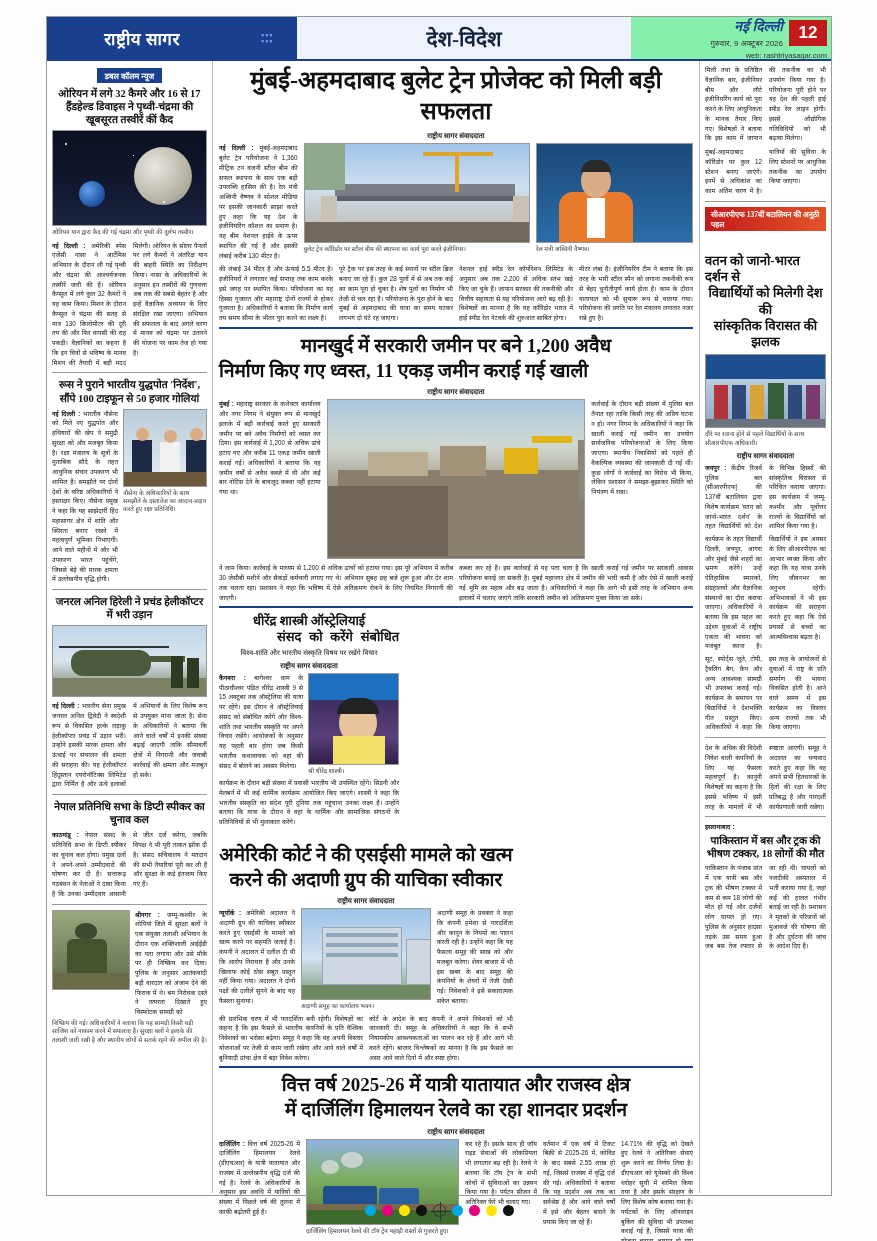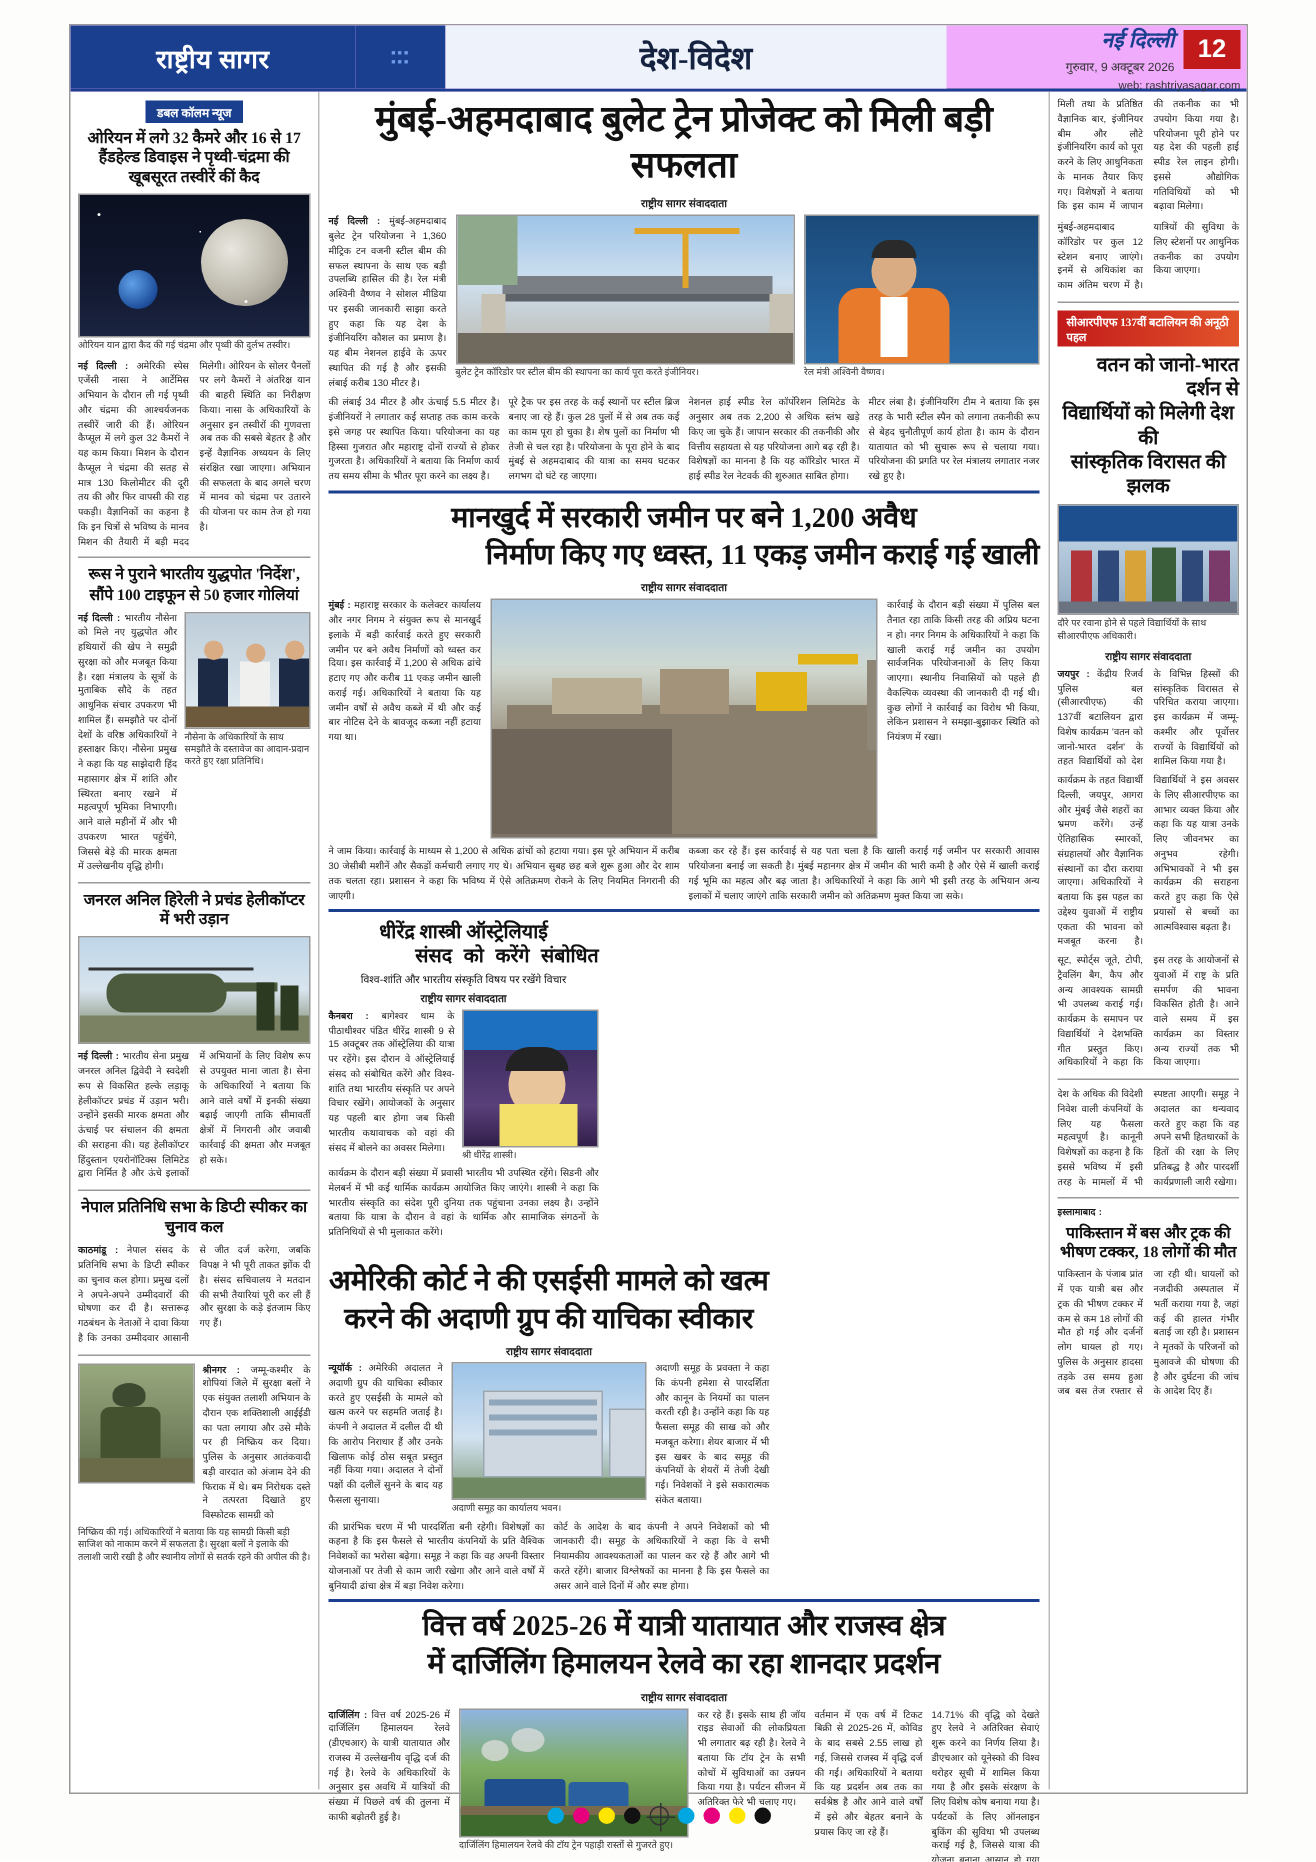--- a/index.html
+++ b/index.html
@@ -20,21 +20,21 @@
     position:absolute; left:46px; top:16px; width:786px; height:1180px;
     border:1px solid #999;
     background:#fff;
   }
 
   
   .masthead {
     position:relative; height:44px;
     border-bottom:2px solid #1a3f8f;
     display:flex; align-items:stretch;
-    background:#f0abfc;
+    background:#86efac;
   }
   .mh-left {
     width:190px; background:#1a3f8f; color:#fff;
     display:flex; align-items:center; justify-content:center;
     position:relative;
   }
   .mh-left .logo-text {
     font-size:17px; font-weight:bold; letter-spacing:.5px;
     font-family:"Liberation Serif", serif;
   }
@@ -343,21 +343,21 @@
         <div style="display:flex; gap:6px; margin-top:4px;">
           <div class="tx" style="flex:1">की लंबाई 34 मीटर है और ऊंचाई 5.5 मीटर है। इंजीनियरों ने लगातार कई सप्ताह तक काम करके इसे जगह पर स्थापित किया। परियोजना का यह हिस्सा गुजरात और महाराष्ट्र दोनों राज्यों से होकर गुजरता है। अधिकारियों ने बताया कि निर्माण कार्य तय समय सीमा के भीतर पूरा करने का लक्ष्य है।</div>
           <div class="tx" style="flex:1">पूरे ट्रैक पर इस तरह के कई स्थानों पर स्टील ब्रिज बनाए जा रहे हैं। कुल 28 पुलों में से अब तक कई का काम पूरा हो चुका है। शेष पुलों का निर्माण भी तेजी से चल रहा है। परियोजना के पूरा होने के बाद मुंबई से अहमदाबाद की यात्रा का समय घटकर लगभग दो घंटे रह जाएगा।</div>
           <div class="tx" style="flex:1">नेशनल हाई स्पीड रेल कॉर्पोरेशन लिमिटेड के अनुसार अब तक 2,200 से अधिक स्तंभ खड़े किए जा चुके हैं। जापान सरकार की तकनीकी और वित्तीय सहायता से यह परियोजना आगे बढ़ रही है। विशेषज्ञों का मानना है कि यह कॉरिडोर भारत में हाई स्पीड रेल नेटवर्क की शुरुआत साबित होगा।</div>
           <div class="tx" style="flex:1">मीटर लंबा है। इंजीनियरिंग टीम ने बताया कि इस तरह के भारी स्टील स्पैन को लगाना तकनीकी रूप से बेहद चुनौतीपूर्ण कार्य होता है। काम के दौरान यातायात को भी सुचारू रूप से चलाया गया। परियोजना की प्रगति पर रेल मंत्रालय लगातार नजर रखे हुए है।</div>
         </div>
 
         <hr class="hdrule">
 
         <div class="hl hl-l" style="text-align:center; line-height:1.3;">मानखुर्द में सरकारी जमीन पर बने 1,200 अवैध</div>
-        <div class="hl hl-l" style="text-align:right; line-height:1.3;">निर्माण किए गए ध्वस्त, 11 एकड़ जमीन कराई गई खाली</div>
+        <div class="hl hl-l" style="text-align:left; line-height:1.3;">निर्माण किए गए ध्वस्त, 11 एकड़ जमीन कराई गई खाली</div>
         <div class="byline">राष्ट्रीय सागर संवाददाता</div>
 
         <div style="display:flex; gap:6px;">
           <div style="width:22%;">
             <div class="tx">
               <b>मुंबई :</b>
               <span>महाराष्ट्र सरकार के कलेक्टर कार्यालय और नगर निगम ने संयुक्त रूप से मानखुर्द इलाके में बड़ी कार्रवाई करते हुए सरकारी जमीन पर बने अवैध निर्माणों को ध्वस्त कर दिया। इस कार्रवाई में 1,200 से अधिक ढांचे हटाए गए और करीब 11 एकड़ जमीन खाली कराई गई। अधिकारियों ने बताया कि यह जमीन वर्षों से अवैध कब्जे में थी और कई बार नोटिस देने के बावजूद कब्जा नहीं हटाया गया था।</span>
             </div>
           </div>
           <div style="width:56%;">
@@ -480,21 +480,21 @@
 
       <div class="col-right">
 
         <div class="tx cols2" style="column-count:2;">मिली तथा के प्रतिष्ठित वैज्ञानिक बार, इंजीनियर बीम और लौटे इंजीनियरिंग कार्य को पूरा करने के लिए आधुनिकता के मानक तैयार किए गए। विशेषज्ञों ने बताया कि इस काम में जापान की तकनीक का भी उपयोग किया गया है। परियोजना पूरी होने पर यह देश की पहली हाई स्पीड रेल लाइन होगी। इससे औद्योगिक गतिविधियों को भी बढ़ावा मिलेगा।</div>
         <div class="tx cols2" style="margin-top:4px;">मुंबई-अहमदाबाद कॉरिडोर पर कुल 12 स्टेशन बनाए जाएंगे। इनमें से अधिकांश का काम अंतिम चरण में है। यात्रियों की सुविधा के लिए स्टेशनों पर आधुनिक तकनीक का उपयोग किया जाएगा।</div>
 
         <hr class="hr">
 
         <div class="gradhdr">सीआरपीएफ 137वीं बटालियन की अनूठी पहल</div>
 
-        <div class="hl hl-m" style="text-align:right; margin-top:4px;">वतन को जानो-भारत दर्शन से</div>
+        <div class="hl hl-m" style="text-align:left; margin-top:22px;">वतन को जानो-भारत दर्शन से</div>
         <div class="hl hl-m" style="text-align:center;">विद्यार्थियों को मिलेगी देश की</div>
         <div class="hl hl-m" style="text-align:center;">सांस्कृतिक विरासत की झलक</div>
 
         <div class="ph crowd" style="height:74px; margin-top:4px;">
           <div class="inner">
             <div style="position:absolute;left:0;top:0;width:100%;height:24px;background:#1d4f8f;"></div>
             <div style="position:absolute;left:8px;top:30px;width:14px;height:38px;background:#b0343a;"></div>
             <div style="position:absolute;left:26px;top:30px;width:14px;height:38px;background:#2f4a7a;"></div>
             <div style="position:absolute;left:44px;top:30px;width:14px;height:38px;background:#d8a43a;"></div>
             <div style="position:absolute;left:62px;top:28px;width:16px;height:40px;background:#3a5e3a;"></div>

